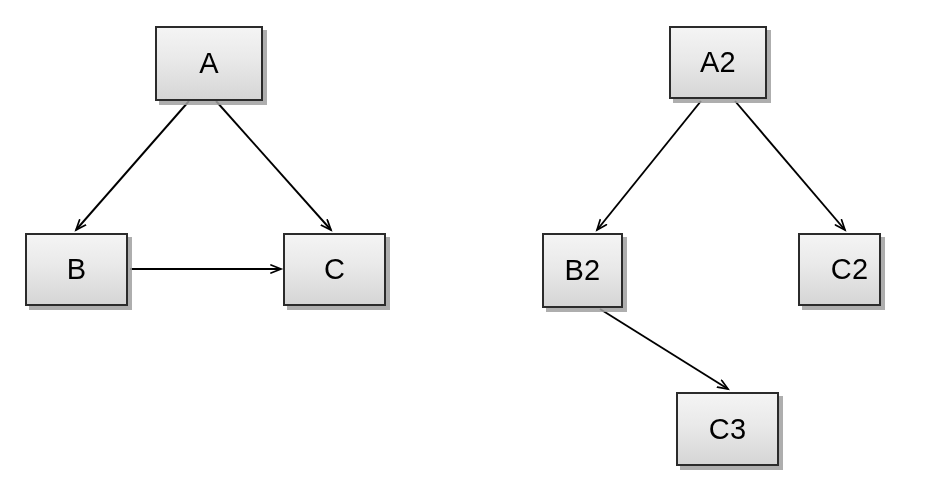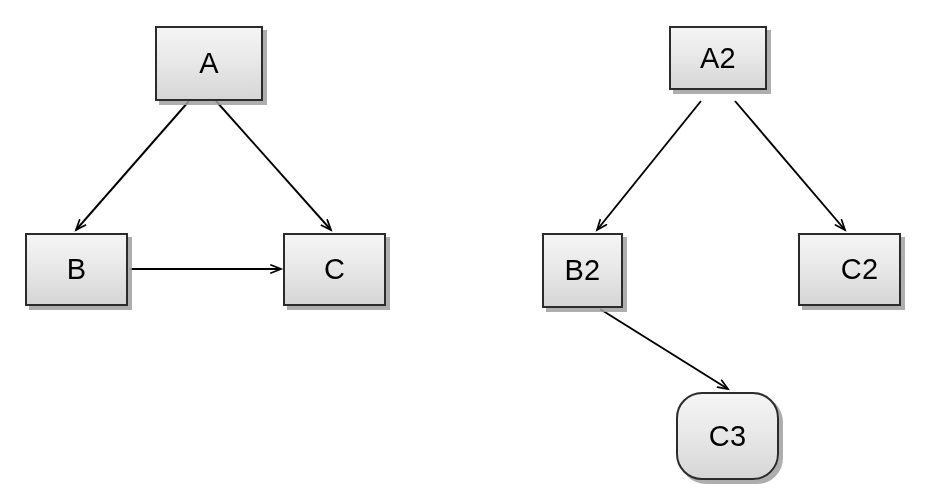--- a/index.html
+++ b/index.html
@@ -71,27 +71,27 @@
   <div id="nodes-group">
       <div class="node" style="left: 155px; top: 26px; width: 108px; height: 75px;">
         <span class="node-label">A</span>
       </div>
       <div class="node" style="left: 25px; top: 233px; width: 103px; height: 73px;">
         <span class="node-label">B</span>
       </div>
       <div class="node" style="left: 283px; top: 233px; width: 103px; height: 73px;">
         <span class="node-label">C</span>
       </div>
-      <div class="node" style="left: 669px; top: 26px; width: 98px; height: 64px;">
+      <div class="node" style="left: 669px; top: 26px; width: 98px; height: 73px;">
         <span class="node-label">A2</span>
       </div>
       <div class="node" style="left: 542px; top: 233px; width: 81px; height: 75px;">
         <span class="node-label">B2</span>
       </div>
-      <div class="node" style="left: 798px; top: 233px; width: 103px; height: 73px; padding-left: 20px;">
+      <div class="node" style="left: 798px; top: 233px; width: 83px; height: 73px; padding-left: 20px;">
         <span class="node-label">C2</span>
       </div>
-      <div class="node" style="left: 676px; top: 392px; width: 103px; height: 88px; border-radius: 26px;">
+      <div class="node" style="left: 676px; top: 392px; width: 103px; height: 74px;">
         <span class="node-label">C3</span>
       </div>
     </div>
 
 </div>
 
 </body></html>

